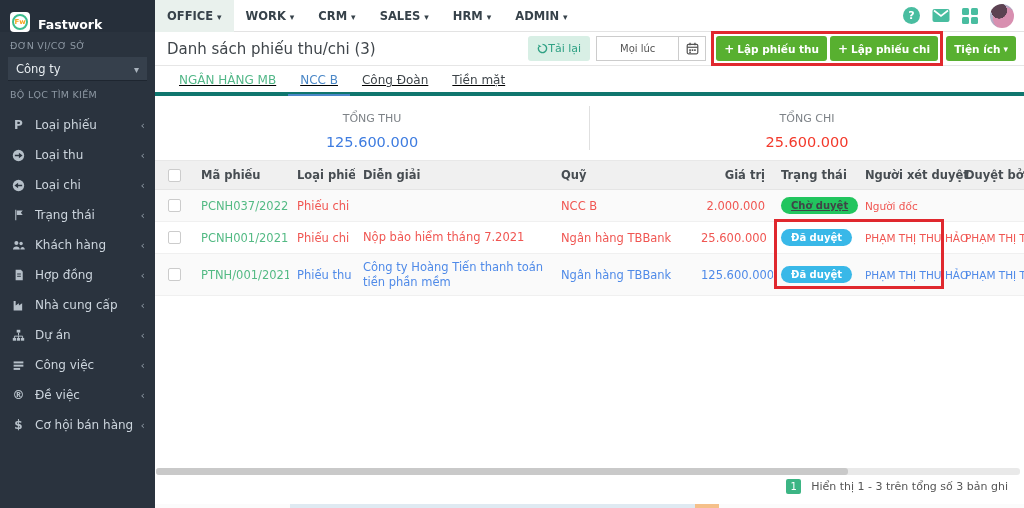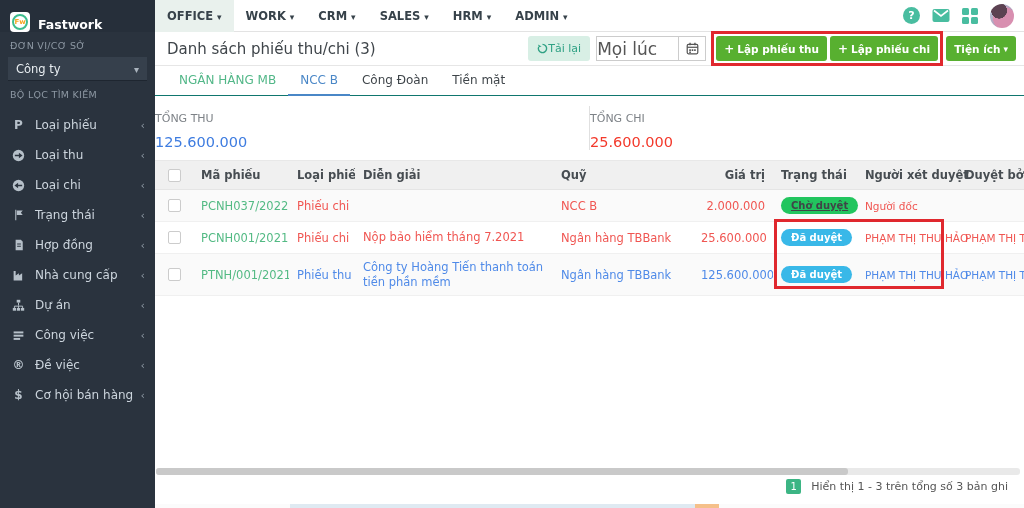--- a/index.html
+++ b/index.html
@@ -40,37 +40,37 @@
     background:radial-gradient(circle at 38% 28%, #5c4252 0 34%, transparent 35%),
                radial-gradient(circle at 60% 60%, #d88fb0 0 55%, transparent 56%),
                linear-gradient(135deg,#b7d7e2,#b06a9a); }
 
   
   #toolbar { position:absolute; left:155px; top:32px; right:0; height:34px; background:#fff; border-bottom:1px solid #e6e6e6; display:flex; align-items:center; padding:0 8px 0 12px; z-index:4; }
   .page-title { font-size:15px; color:#3f454a; }
   .tb-right { margin-left:auto; display:flex; align-items:center; }
   .btn-reload { height:25px; background:#d8efe5; color:#2fa184; border:none; border-radius:3px; font-size:11px; padding:0 9px; display:flex; align-items:center; cursor:pointer; font-family:inherit; }
   .date-wrap { display:flex; margin-left:6px; }
-  .date-input { width:82px; height:25px; border:1px solid #ccc; border-right:none; text-align:left; font-size:17px; color:#555; outline:none; font-family:inherit; background:#fff; }
+  .date-input { width:82px; height:25px; border:1px solid #ccc; border-right:none; text-align:center; font-size:10px; color:#555; outline:none; font-family:inherit; background:#fff; }
   .btn-cal { width:28px; height:25px; border:1px solid #ccc; background:#fff; display:flex; align-items:center; justify-content:center; cursor:pointer; }
   .btn-green { height:25px; background:#58b030; color:#fff; border:none; border-radius:3px; font-size:10.5px; font-weight:bold; padding:0 8px; display:flex; align-items:center; gap:3px; cursor:pointer; font-family:inherit; white-space:nowrap; }
   .red-wrap { position:relative; display:flex; gap:3px; margin:0 8px 0 10px; padding:0; }
   .red-wrap .ann { position:absolute; left:-5px; top:-5px; right:-5px; bottom:-5px; border:3px solid #e0282e; pointer-events:none; }
   .plus { font-weight:bold; font-size:12px; }
 
   
-  #tabsrow { position:absolute; left:155px; top:66px; right:0; height:30px; background:#fff; border-bottom:1px solid #0f766e; display:flex; align-items:flex-start; padding-left:12px; z-index:4; }
+  #tabsrow { position:absolute; left:155px; top:66px; right:0; height:30px; background:#fff; border-bottom:4px solid #0f766e; display:flex; align-items:flex-start; padding-left:12px; z-index:4;text-decoration:underline; }
   .tab { padding:7px 12px 0; font-size:12px; color:#3f454a; cursor:pointer; height:30px; }
   .tab.green { color:#52b788; }
   .tab.active { color:#4a87c7; border-bottom:2px solid #4a87c7; }
 
   
   #content { position:absolute; left:155px; top:96px; right:0; bottom:0; background:#fff; overflow:hidden; }
   #summary { display:flex; height:64px; align-items:center; }
-  .sum-half { flex:1; padding-top:6px; }
+  .sum-half { flex:1; text-align:center; padding-top:6px; }
   .sum-half.first { border-right:1px solid #e0e0e0; }
   .sum-label { font-size:11px; color:#7d8287; margin-bottom:9px; }
   .sum-value { font-size:14.5px; }
   .sum-value.blue { color:#3e7ce0; }
   .sum-value.red { color:#f3392b; }
 
   .tbl { width:946px; }
   .trow { display:flex; align-items:center; border-bottom:1px solid #f0f0f0; }
   .thead { background:#f0f0f0; height:30px; font-weight:bold; color:#474d52; border-top:1px solid #e8e8e8; border-bottom:1px solid #e5e5e5; }
   .cell { padding-left:8px; font-size:11.5px; white-space:nowrap; overflow:hidden; }
@@ -159,20 +159,31 @@
             <svg width="12" height="12" viewBox="0 0 16 16">
               <path d="M3 1h1.4v14H3z" fill="#b6c0c9"></path>
               <path d="M5 2h8L10.5 5 13 8H5z" fill="#b6c0c9"></path>
             </svg>
           </span>
         <span>Trạng thái</span>
           <span class="chev"></span>
       </div>
       <div class="sb-item">
         <span class="ic">
+            <svg width="13" height="13" viewBox="0 0 16 16" fill="#b6c0c9">
+              <circle cx="5.4" cy="5" r="2.5"></circle>
+              <circle cx="11.2" cy="5.6" r="2.1"></circle>
+              <path d="M1.2 13c0-2.5 1.8-3.9 4.2-3.9s4.2 1.4 4.2 3.9zM10.2 13c.2-1.9 1.3-3.2 2.8-3.2 1.6 0 2.6 1.1 2.8 3.2z"></path>
+            </svg>
+          </span>
+        <span>Khách hàng</span>
+          <span class="chev"></span>
+      </div>
+      <div class="sb-item">
+        <span class="ic">
             <svg width="12" height="12" viewBox="0 0 16 16">
               <path d="M3.5 1h7l2.5 2.5V15h-9.5z" fill="#b6c0c9"></path>
               <path d="M5.5 6h5v1.2h-5zM5.5 9h5v1.2h-5z" fill="#2a333e"></path>
             </svg>
           </span>
         <span>Hợp đồng</span>
           <span class="chev"></span>
       </div>
       <div class="sb-item">
         <span class="ic">

